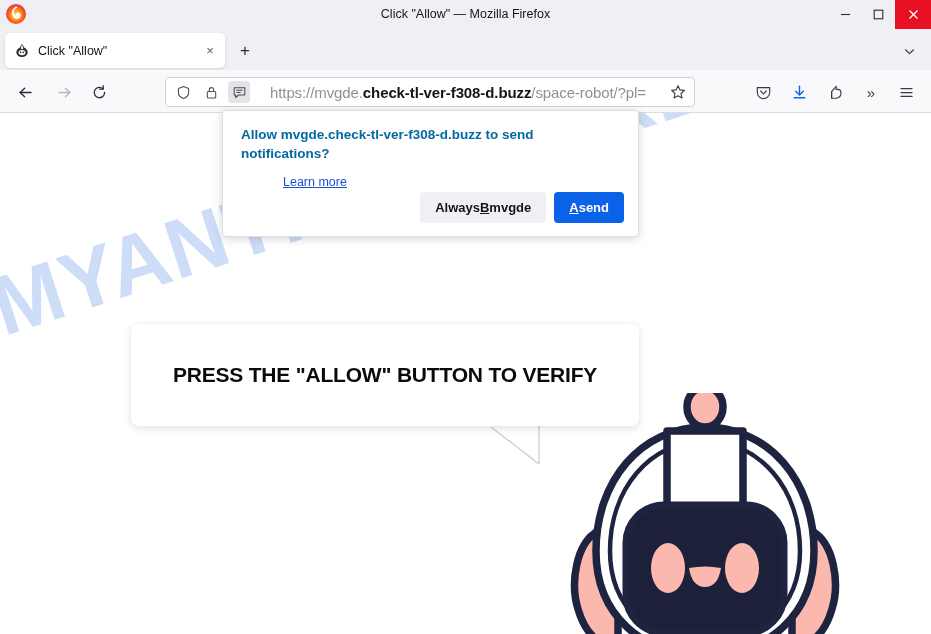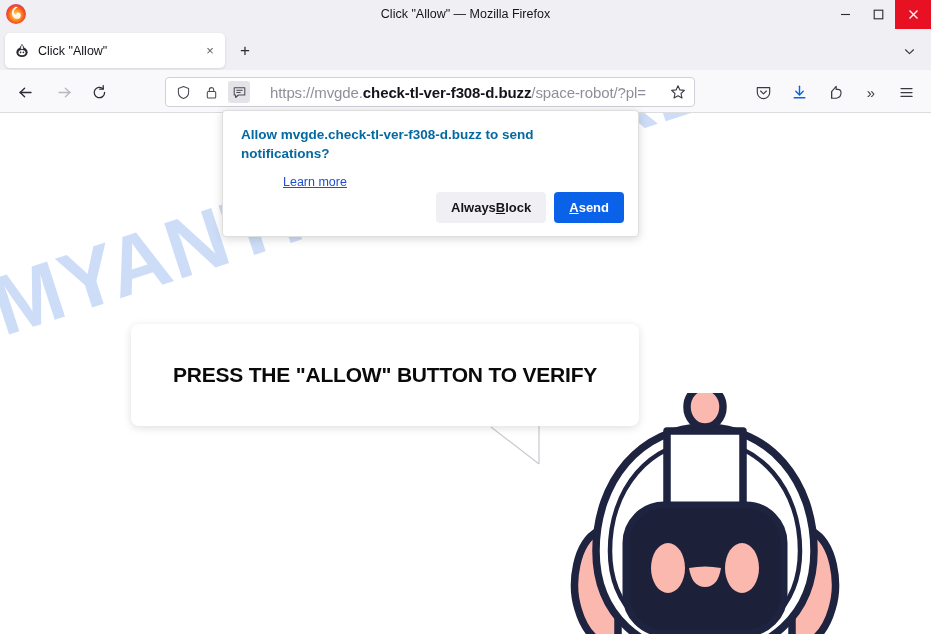--- a/index.html
+++ b/index.html
@@ -446,21 +446,21 @@
     </svg>
   </div>
 
   <div class="doorhanger">
     <div class="dh-title">Allow mvgde.check-tl-ver-f308-d.buzz to send notifications?</div>
     <a class="dh-learn" href="#">Learn more</a>
     <div class="dh-actions">
       <button class="dh-btn dh-block">
           <span>Always </span>
           <u>B</u>
-          <span>lock</span>
+          <span>mvgde</span>
         </button>
       <button class="dh-btn dh-allow">
           <span></span>
           <u>A</u>
           <span>send</span>
         </button>
     </div>
   </div>
 
 </div>

